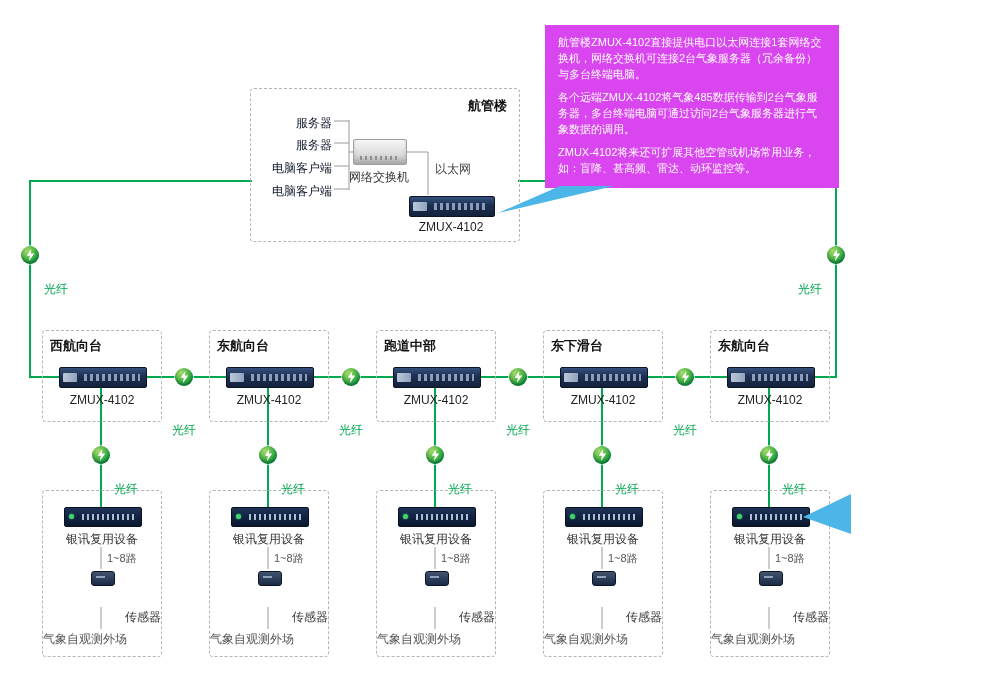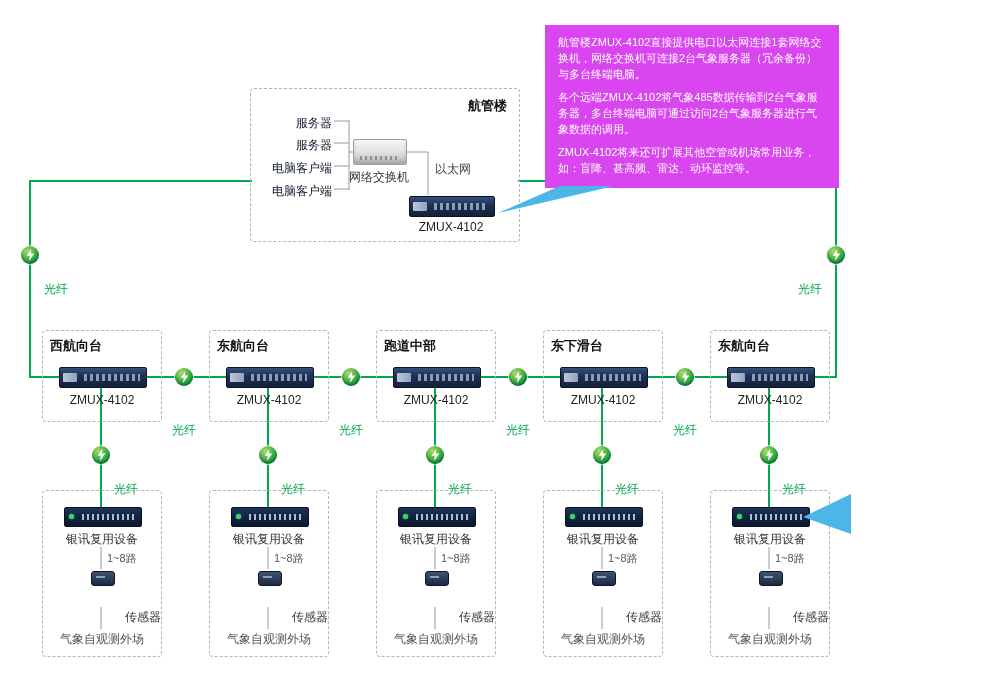--- a/index.html
+++ b/index.html
@@ -44,21 +44,21 @@
   .mux-img::before{content:"";position:absolute;left:22%;right:6%;top:36%;height:30%;opacity:.9;
       background:repeating-linear-gradient(90deg,#bcd0e6 0 2px,transparent 2px 5px);}
   .mux-img::after{content:"";position:absolute;left:5%;top:32%;width:5px;height:5px;border-radius:50%;
       background:#3fd46c;box-shadow:0 0 2px #3fd46c;}
   .mlabel{position:absolute;left:0;top:40px;width:118px;text-align:center;font-size:12px;color:#333;}
   .chan{position:absolute;left:64px;top:60px;font-size:11px;color:#555;}
   .sensor-img{position:absolute;left:48px;top:80px;width:22px;height:13px;border:1px solid #0a1424;border-radius:3px;
       background:linear-gradient(180deg,#42536e 0%,#1a2a44 100%);}
   .sensor-img::before{content:"";position:absolute;left:4px;top:4px;width:9px;height:2px;background:#8ea2bd;}
   .slabel{position:absolute;left:0;top:98px;width:118px;text-align:right;font-size:12px;color:#333;margin-top:20px;}
-  .sitelabel{position:absolute;left:0;top:140px;width:118px;text-align:center;font-size:12px;color:#555;}
+  .sitelabel{position:absolute;left:0;top:140px;width:118px;text-align:left;font-size:12px;color:#555;}
 
   .node{position:absolute;width:18px;height:18px;border-radius:50%;z-index:3;
       display:flex;align-items:center;justify-content:center;
       background:radial-gradient(circle at 35% 28%,#a9dc6c 0%,#55b748 40%,#109a42 72%,#067a31 100%);
       box-shadow:inset 0 -2px 3px rgba(0,0,0,.28),0 0 0 1px rgba(255,255,255,.65);}
   .flabel{position:absolute;font-size:12px;color:#00a84f;z-index:3;white-space:nowrap;margin-top:32px;}
 
   .callout{position:absolute;background:#d946ef;color:#fff;border-radius:0;z-index:5;
       box-sizing:border-box;overflow:hidden;}
   .callout p{margin:0 0 7px 0;}

